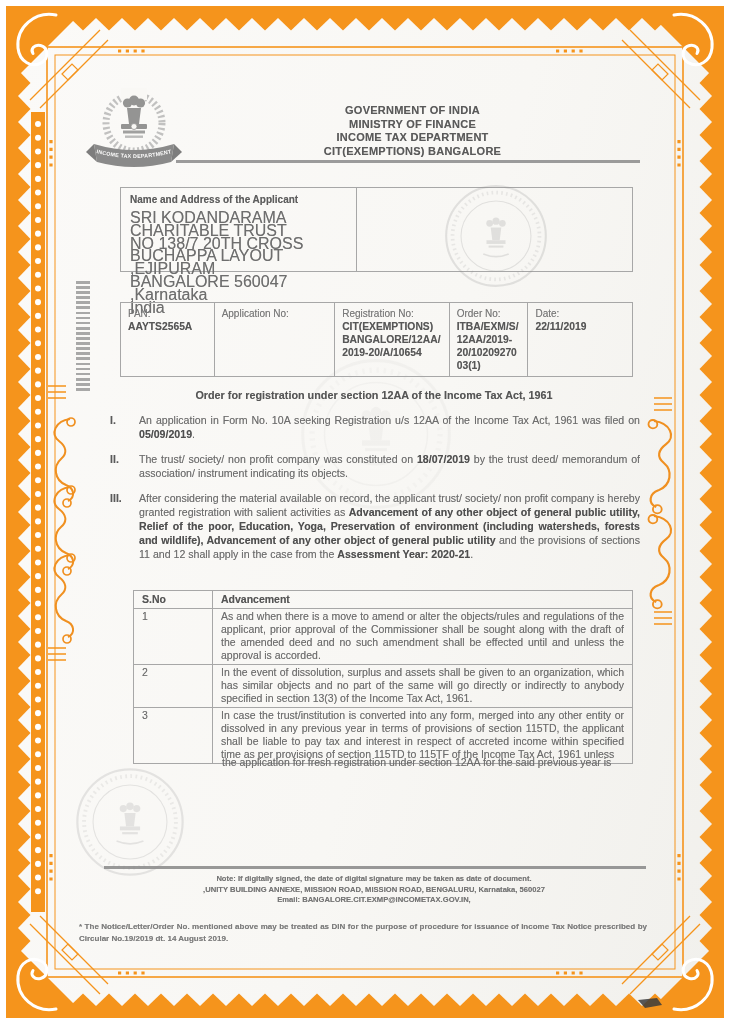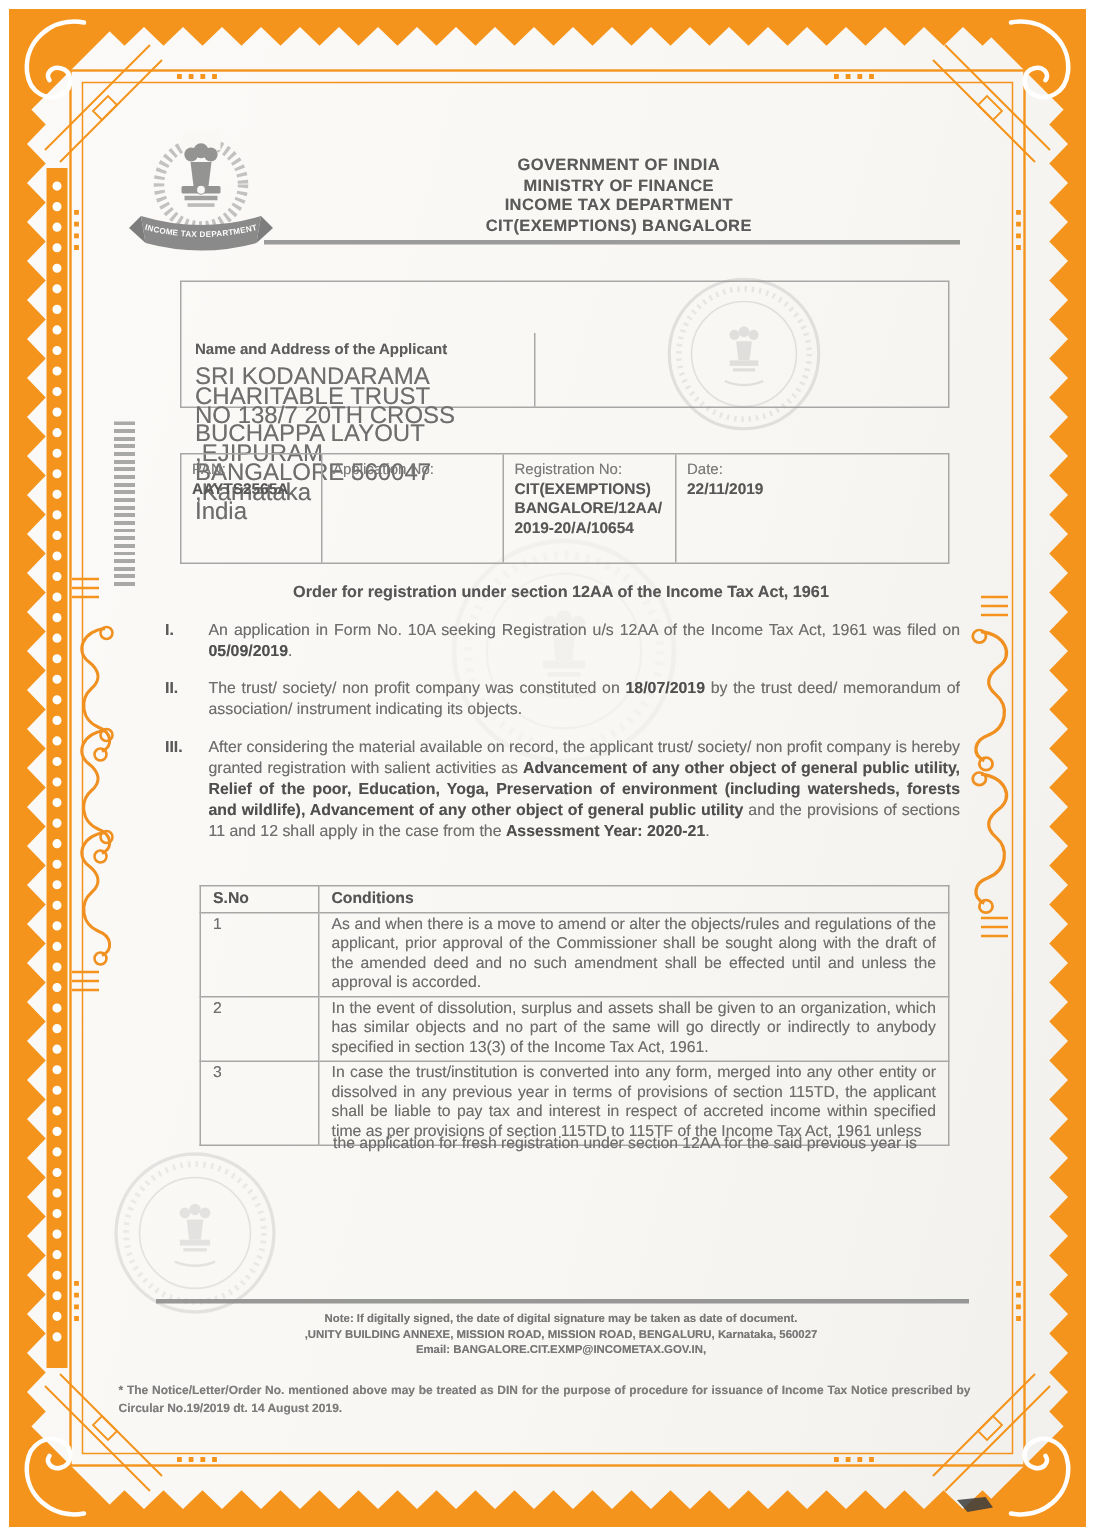--- a/index.html
+++ b/index.html
@@ -20,21 +20,21 @@
   .emblem { position:absolute; left:82px; top:82px; width:104px; height:100px; opacity:.8; }
 
   
   .hdr { position:absolute; left:185px; top:104px; width:455px; text-align:center;
          font-size:11px; font-weight:bold; color:#5a5a5a; line-height:13.5px; letter-spacing:.25px; }
   .hdr-rule { position:absolute; left:176px; top:160px; width:464px; height:3px; background:#8b8b8b; opacity:.85; }
 
   
   .app-box { position:absolute; left:120px; top:187px; width:513px; height:85px;
              border:1.2px solid #a7a7a7; display:flex; background:transparent; }
-  .app-left { width:236px; border-right:1.2px solid #a7a7a7; padding:6px 9px;margin-top:34px; }
+  .app-left { width:236px; border-right:1.2px solid #a7a7a7; padding:6px 9px; }
   .app-label { font-size:10px; font-weight:bold; color:#5d5d5d; margin-bottom:7px; }
   .app-line { font-size:16px; line-height:12.8px; color:#6e6e6e; }
   .app-right { flex:1; }
 
   
   .barcode { position:absolute; left:76px; top:281px; width:14px; height:112px;
              background:repeating-linear-gradient(#8d8d8d 0 2.6px, rgba(0,0,0,0) 2.6px 5.1px); opacity:.75; }
 
   
   .ref-table { position:absolute; left:120px; top:302px; width:513px; display:flex;
@@ -238,20 +238,24 @@
         <div class="ref-label">PAN:</div>
         <div class="ref-value">AAYTS2565A</div>
       </div>
       <div class="ref-cell c2">
         <div class="ref-label">Application No:</div>
       </div>
       <div class="ref-cell c3">
         <div class="ref-label">Registration No:</div>
         <div class="ref-value">CIT(EXEMPTIONS) BANGALORE/12AA/2019-20/A/10654</div>
       </div>
+      <div class="ref-cell c4">
+        <div class="ref-label">Order No:</div>
+        <div class="ref-value">ITBA/EXM/S/12AA/2019-20/1020927003(1)</div>
+      </div>
       <div class="ref-cell c5">
         <div class="ref-label">Date:</div>
         <div class="ref-value">22/11/2019</div>
       </div>
     </div>
 
     <div class="order-title">Order for registration under section 12AA of the Income Tax Act, 1961</div>
 
     <div class="paras">
       <div class="para">
@@ -265,21 +269,21 @@
       <div class="para">
         <div class="para-num">III.</div>
         <div class="para-text"><span>After considering the material available on record, the applicant trust/ society/ non profit company is hereby granted registration with salient activities as </span><span class="seg-b">Advancement of any other object of general public utility, Relief of the poor, Education, Yoga, Preservation of environment (including watersheds, forests and wildlife), Advancement of any other object of general public utility</span><span> and the provisions of sections 11 and 12 shall apply in the case from the </span><span class="seg-b">Assessment Year: 2020-21</span><span>.</span></div>
       </div>
     </div>
 
     <table class="cond-table">
       <tbody>
           <tr class="cond-head">
         <th class="cond-sno">S.No</th>
-        <th>Conditions</th>
+        <th>Advancement</th>
       </tr>
       <tr>
         <td class="cond-sno">1</td>
         <td class="cond-text">As and when there is a move to amend or alter the objects/rules and regulations of the applicant, prior approval of the Commissioner shall be sought along with the draft of the amended deed and no such amendment shall be effected until and unless the approval is accorded.</td>
       </tr>
       <tr>
         <td class="cond-sno">2</td>
         <td class="cond-text">In the event of dissolution, surplus and assets shall be given to an organization, which has similar objects and no part of the same will go directly or indirectly to anybody specified in section 13(3) of the Income Tax Act, 1961.</td>
       </tr>
       <tr>

